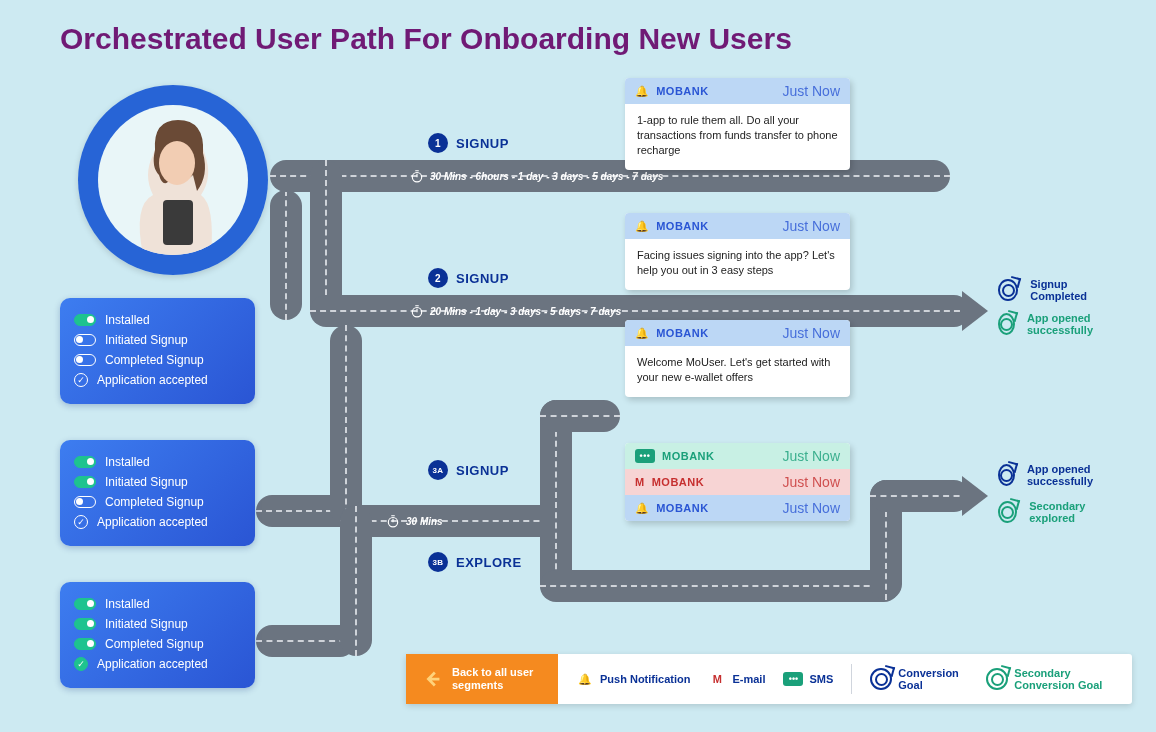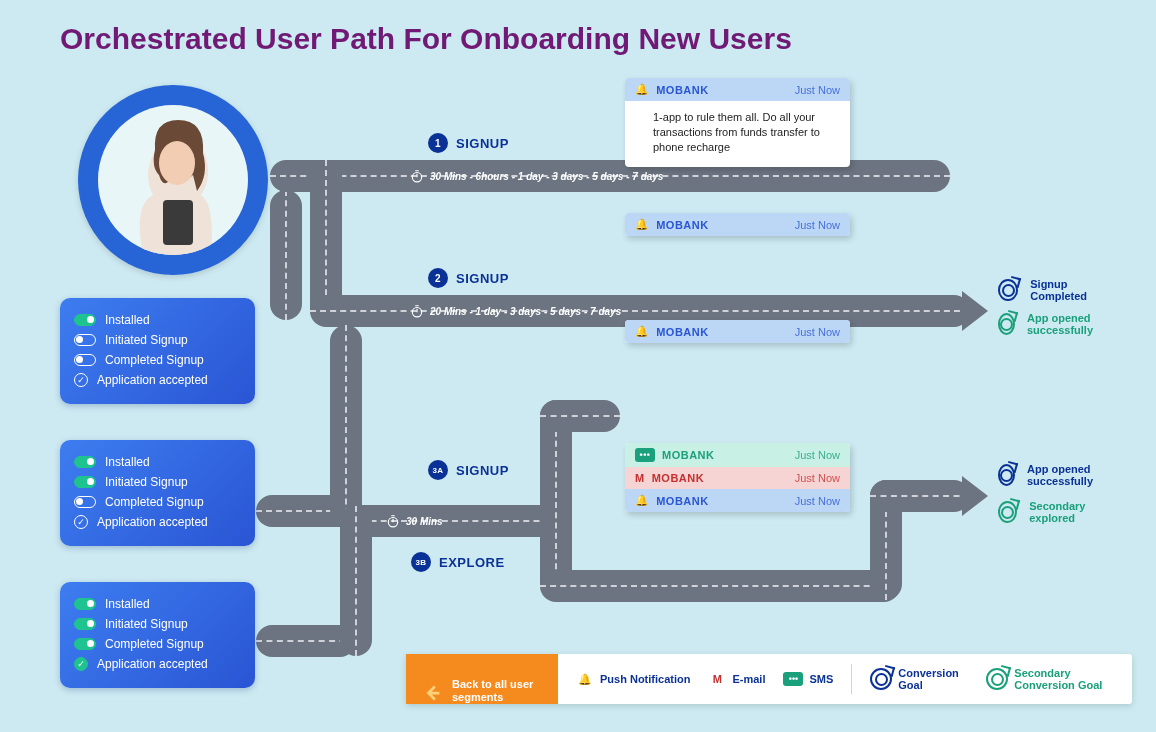--- a/index.html
+++ b/index.html
@@ -32,32 +32,32 @@
   .step .num{width:20px;height:20px;border-radius:50%;background:#0a3196;color:#fff;display:flex;align-items:center;justify-content:center;font-size:10px;font-weight:800}
   .timing{position:absolute;color:#fff;font-size:10px;font-style:italic;font-weight:600;display:flex;align-items:center;gap:6px}
   .timing svg{width:14px;height:14px}
   
   .card{position:absolute;width:225px;background:#fff;border-radius:4px;box-shadow:2px 3px 6px rgba(0,0,0,.18);font-size:11px;overflow:hidden}
   .card .hd{display:flex;align-items:center;justify-content:space-between;padding:5px 10px}
   .card .hd .brand{display:flex;align-items:center;gap:7px;font-weight:800;letter-spacing:.5px}
   .card .hd.push{background:#bcd7f5;color:#2a55d4}
   .card .hd.sms{background:#c8f0e4;color:#1aa07a}
   .card .hd.mail{background:#f7d4d4;color:#c62f2f}
-  .card .hd .time{font-size:11px;opacity:.8}
-  .card .body{padding:9px 28px 12px;color:#222;line-height:1.35}
+  .card .hd .time{font-size:14px;opacity:.8}
+  .card .body{padding:9px 12px 12px;color:#222;line-height:1.35}
   
   .goal{position:absolute;display:flex;align-items:center;gap:12px;font-size:11px;font-weight:700}
   .goal.primary{color:#0a3196}
   .goal.secondary{color:#1aa07a}
   .tgt{width:22px;height:22px;border-radius:50%;border:2px solid currentColor;display:flex;align-items:center;justify-content:center;position:relative}
   .tgt::before{content:'';width:9px;height:9px;border:2px solid currentColor;border-radius:50%}
   .tgt::after{content:'';position:absolute;width:8px;height:8px;border-top:2px solid currentColor;border-right:2px solid currentColor;top:-4px;right:-4px;transform:rotate(15deg)}
   
   .legend{position:absolute;left:406px;bottom:28px;height:50px;display:flex;align-items:stretch;background:#fff;border-radius:3px;box-shadow:0 2px 6px rgba(0,0,0,.15);font-size:11px}
-  .legend .back{background:#f58a1f;color:#fff;display:flex;align-items:flex-end;gap:8px;padding:0 16px;font-weight:700;line-height:1.2}
+  .legend .back{background:#f58a1f;color:#fff;display:flex;align-items:center;gap:8px;padding:0 16px;font-weight:700;line-height:1.2}
   .legend .back svg{width:22px;height:22px}
   .legend .items{display:flex;align-items:center;gap:18px;padding:0 18px}
   .legend .sep{width:1px;background:#d0d5dd;margin:10px 0}
   .li{display:flex;align-items:center;gap:6px;font-weight:700;color:#0a3196}
   .li.green{color:#1aa07a}
   .li .ic{width:18px;height:18px;display:flex;align-items:center;justify-content:center}
   .bell{color:#2a55d4}
   .sms-ic{background:#1aa07a;color:#fff;border-radius:3px;width:20px;height:14px;font-size:9px;display:flex;align-items:center;justify-content:center}
 </style>
 </head>
@@ -152,21 +152,21 @@
     <span class="num" style="font-size:8px">3A</span>
     <span>SIGNUP</span>
   </div>
 <div class="timing" style="left:386px;top:514px">
   <svg viewBox="0 0 24 24">
       <circle cx="12" cy="14" r="8" fill="none" stroke="#fff" stroke-width="2"></circle>
       <path d="M12 14 V8 M9 3h6" stroke="#fff" stroke-width="2"></path>
     </svg>
   <span>30 Mins</span>
 </div>
-<div class="step" style="left:411px;top:552px">
+<div class="step" style="left:428px;top:552px">
     <span class="num" style="font-size:8px">3B</span>
     <span>EXPLORE</span>
   </div>
 
 <div class="seg" style="top:298px" id="seg0">
     <div class="row">
       <span class="tog on"></span>
       <span>Installed</span>
     </div>
     <div class="row">
@@ -230,29 +230,31 @@
   <div class="body">1-app to rule them all. Do all your transactions from funds transfer to phone recharge</div>
 </div>
 <div class="card" style="left:625px;top:213px">
   <div class="hd push">
       <span class="brand">
         <span>🔔</span>
         <span>MOBANK</span>
       </span>
       <span class="time">Just Now</span>
     </div>
+  <div class="body">Facing issues signing into the app? Let's help you out in 3 easy steps</div>
 </div>
 <div class="card" style="left:625px;top:320px">
   <div class="hd push">
       <span class="brand">
         <span>🔔</span>
         <span>MOBANK</span>
       </span>
       <span class="time">Just Now</span>
     </div>
+  <div class="body">Welcome MoUser. Let's get started with your new e-wallet offers</div>
 </div>
 <div class="card" style="left:625px;top:443px">
   <div class="hd sms">
       <span class="brand">
         <span class="sms-ic">•••</span>
         <span>MOBANK</span>
       </span>
       <span class="time">Just Now</span>
     </div>
   <div class="hd mail">

